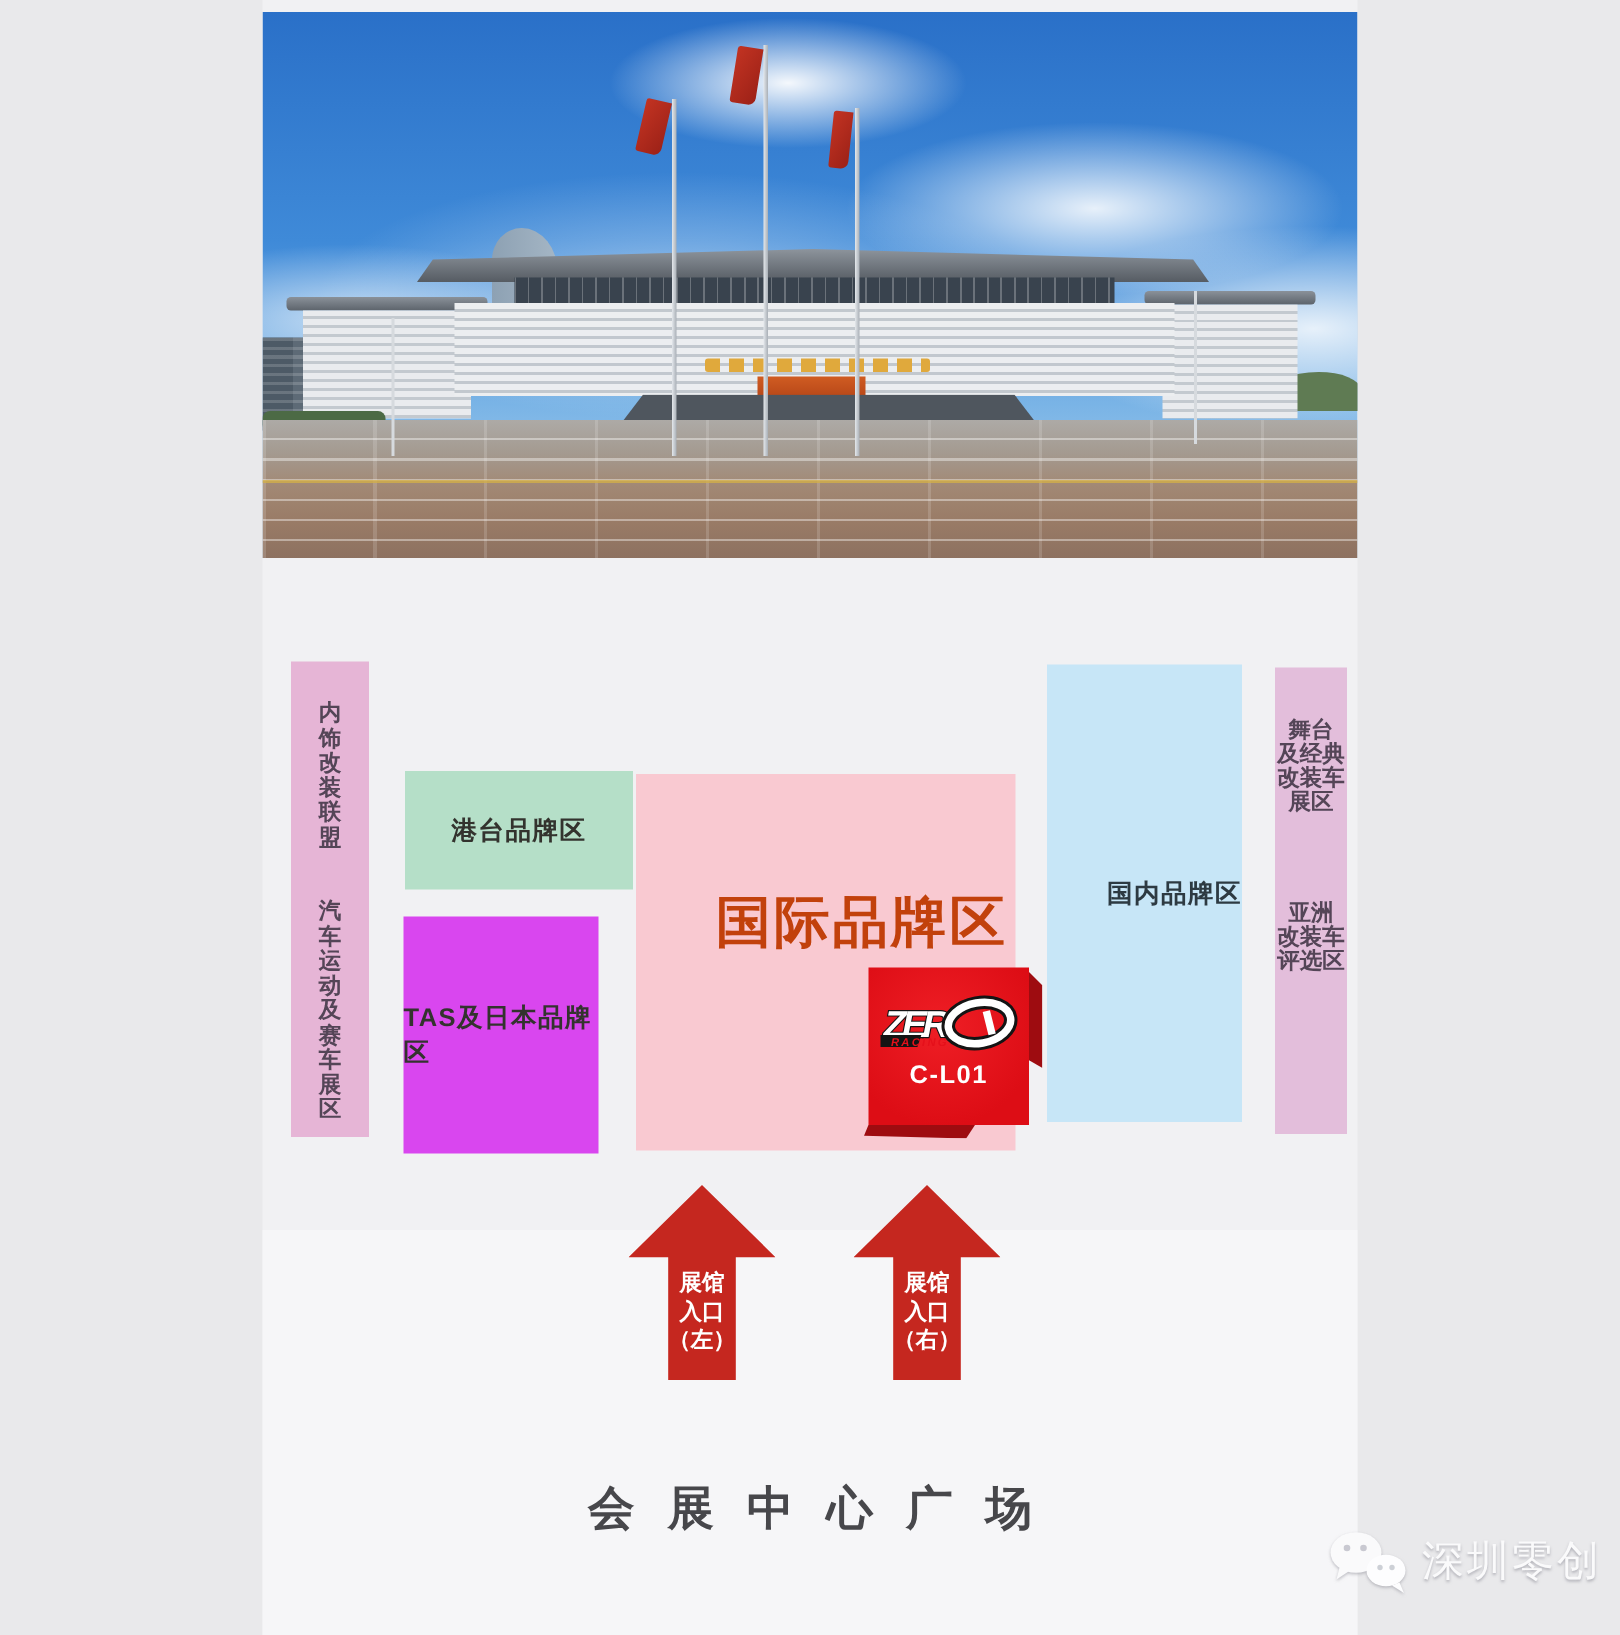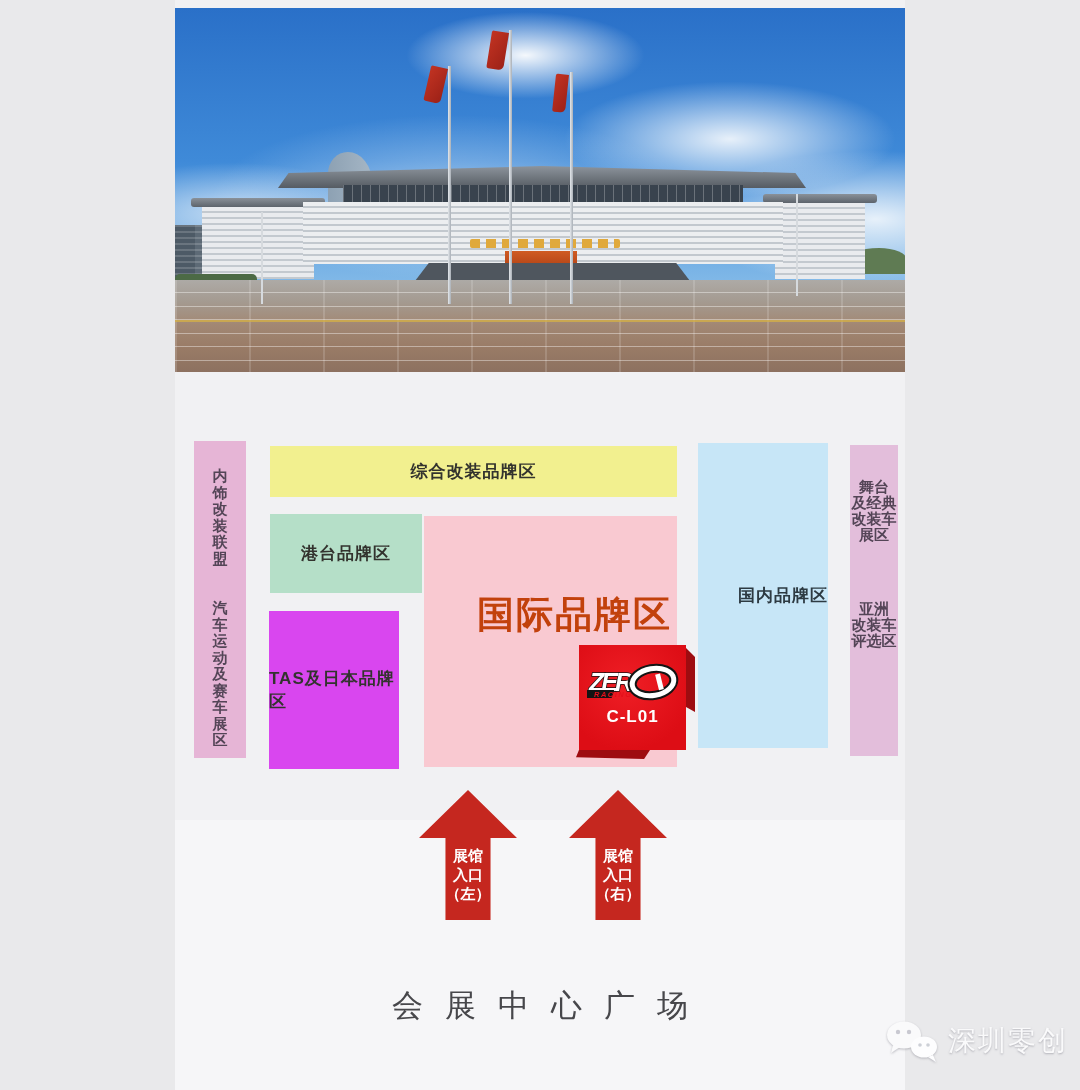--- a/index.html
+++ b/index.html
@@ -150,21 +150,21 @@
   .arrow-left  { left:244px; top:790px; }
   .arrow-right { left:394px; top:790px; }
   .arrow-label {
     position:absolute; top:56px; left:0; width:100%; text-align:center;
     color:#ffffff; font-weight:bold; font-size:15px; line-height:19px; white-space:pre-line;
   }
 
   
   .plaza-label {
     position:absolute; left:0; width:730px; top:985px; text-align:center;
-    font-size:31px; font-weight:normal; color:#47474b; letter-spacing:22px; text-indent:22px;
+    font-size:31px; font-weight:bold; color:#47474b; letter-spacing:22px; text-indent:22px;
   }
   .watermark {
     position:absolute; left:883px; top:1018px; display:flex; align-items:center; column-gap:5px;
   }
   .wm-text {
     font-size:28px; color:#fafafb; letter-spacing:2px;
     text-shadow:0 1px 2px rgba(130,130,140,.55);
   }
 </style>
 </head>
@@ -214,23 +214,20 @@
 车
 运
 动
 及
 赛
 车
 展
 区</div>
     </div>
 
-    <div class="zone yellow-zone">
-      <div class="zone-label">综合改装品牌区</div>
-    </div>
 
     <div class="zone green-zone">
       <div class="zone-label">港台品牌区</div>
     </div>
 
     <div class="zone orange-zone">
       <div class="zone-label">TAS及日本品牌区</div>
     </div>
 
     <div class="zone pink-zone">

